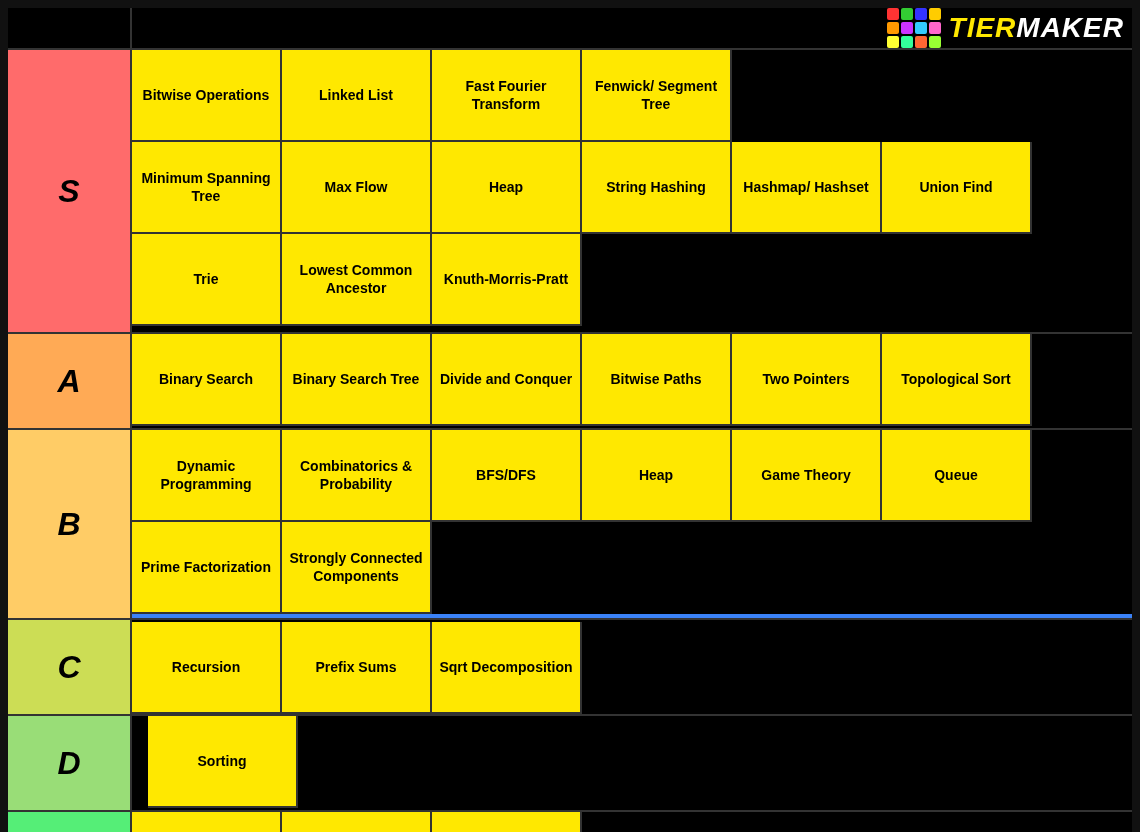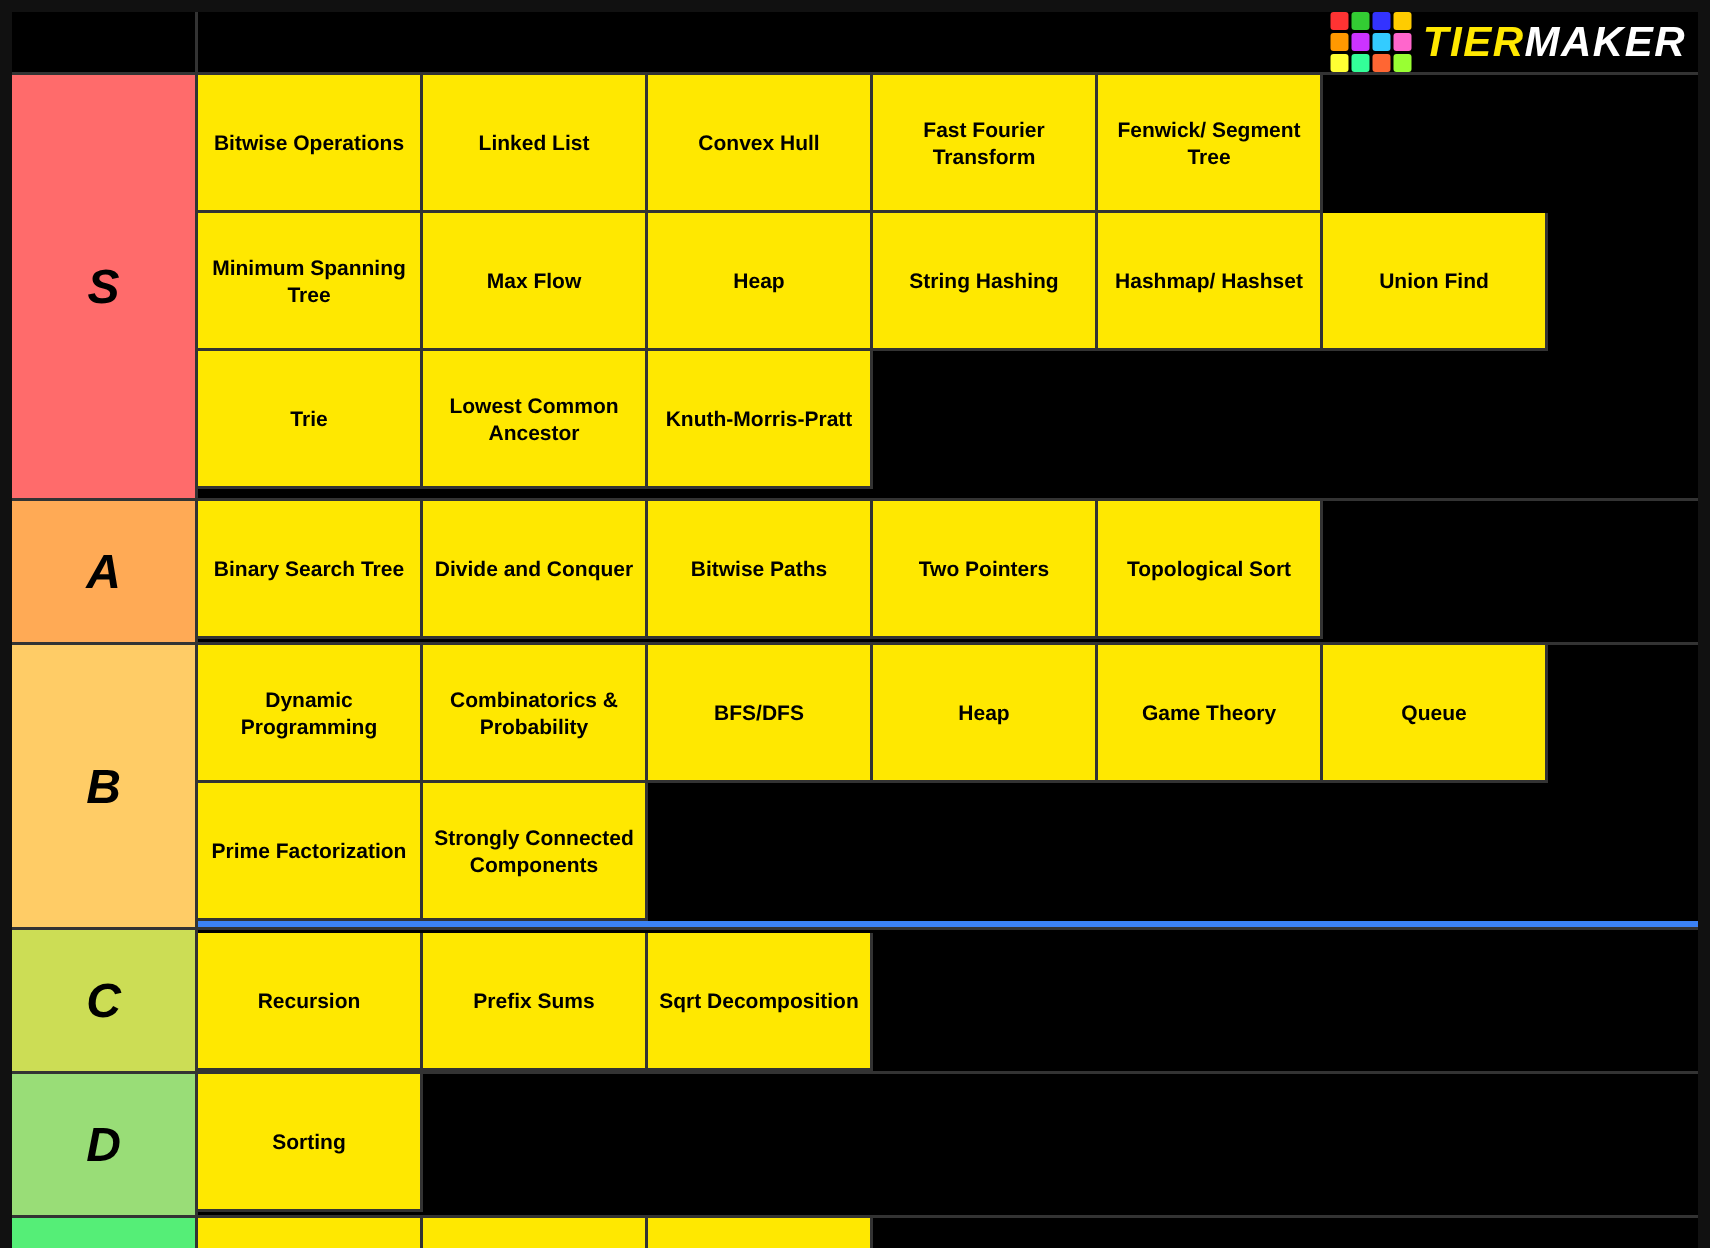--- a/index.html
+++ b/index.html
@@ -130,21 +130,20 @@
     </div>
   </div>
 
   <div id="tier-rows-container">
       <div style="display: flex; border-bottom: 2px solid rgb(51, 51, 51); min-height: 282px;">
         <div class="tier-label" style="background: rgb(255, 107, 107); min-height: 282px;">S</div>
         <div style="display: flex; flex-direction: column; flex: 1 1 0%; background: rgb(0, 0, 0);">
           <div style="display: flex; min-height: 92px;">
             <div class="tier-item">Bitwise Operations</div>
             <div class="tier-item">Linked List</div>
-            <div class="tier-item">Convex Hull</div>
             <div class="tier-item">Fast Fourier Transform</div>
             <div class="tier-item">Fenwick/ Segment Tree</div>
             <div style="flex: 1 1 0%; background: rgb(0, 0, 0); min-height: 92px;"></div>
           </div>
           <div style="display: flex; min-height: 92px; border-radius: 21px;">
             <div class="tier-item">Minimum Spanning Tree</div>
             <div class="tier-item">Max Flow</div>
             <div class="tier-item">Heap</div>
             <div class="tier-item">String Hashing</div>
             <div class="tier-item">Hashmap/ Hashset</div>
@@ -156,20 +155,21 @@
             <div class="tier-item">Lowest Common Ancestor</div>
             <div class="tier-item">Knuth-Morris-Pratt</div>
             <div style="flex: 1 1 0%; background: rgb(0, 0, 0); min-height: 92px;"></div>
           </div>
         </div>
       </div>
       <div style="display: flex; border-bottom: 2px solid rgb(51, 51, 51); min-height: 94px;">
         <div class="tier-label" style="background: rgb(255, 170, 85); min-height: 94px;">A</div>
         <div style="display: flex; flex-direction: column; flex: 1 1 0%; background: rgb(0, 0, 0);">
           <div style="display: flex; min-height: 92px;">
+            <div class="tier-item">Binary Search</div>
             <div class="tier-item">Binary Search Tree</div>
             <div class="tier-item">Divide and Conquer</div>
             <div class="tier-item">Bitwise Paths</div>
             <div class="tier-item">Two Pointers</div>
             <div class="tier-item">Topological Sort</div>
             <div style="flex: 1 1 0%; background: rgb(0, 0, 0); min-height: 92px;"></div>
           </div>
         </div>
       </div>
       <div style="display: flex; border-bottom: 2px solid rgb(51, 51, 51); min-height: 188px;">
@@ -197,21 +197,21 @@
           <div style="display: flex; min-height: 92px;">
             <div class="tier-item">Recursion</div>
             <div class="tier-item">Prefix Sums</div>
             <div class="tier-item">Sqrt Decomposition</div>
             <div style="flex: 1 1 0%; background: rgb(0, 0, 0); min-height: 92px;"></div>
           </div>
         </div>
       </div>
       <div style="display: flex; border-bottom: 2px solid rgb(51, 51, 51); min-height: 94px;">
         <div class="tier-label" style="background: rgb(153, 221, 119); min-height: 94px;">D</div>
-        <div style="display: flex; flex-direction: column; flex: 1 1 0%; background: rgb(0, 0, 0);">
+        <div style="display: flex; flex-direction: column; flex: 1 1 0%; background: rgb(0, 0, 0); padding-left: 16px;">
           <div style="display: flex; min-height: 92px;">
             <div class="tier-item">Sorting</div>
             <div style="flex: 1 1 0%; background: rgb(0, 0, 0); min-height: 92px;"></div>
           </div>
         </div>
       </div>
       <div style="display: flex; border-bottom: 2px solid rgb(51, 51, 51); min-height: 94px;">
         <div class="tier-label" style="background: rgb(85, 238, 119); min-height: 94px;">F</div>
         <div style="display: flex; flex-direction: column; flex: 1 1 0%; background: rgb(0, 0, 0);">
           <div style="display: flex; min-height: 92px;">

